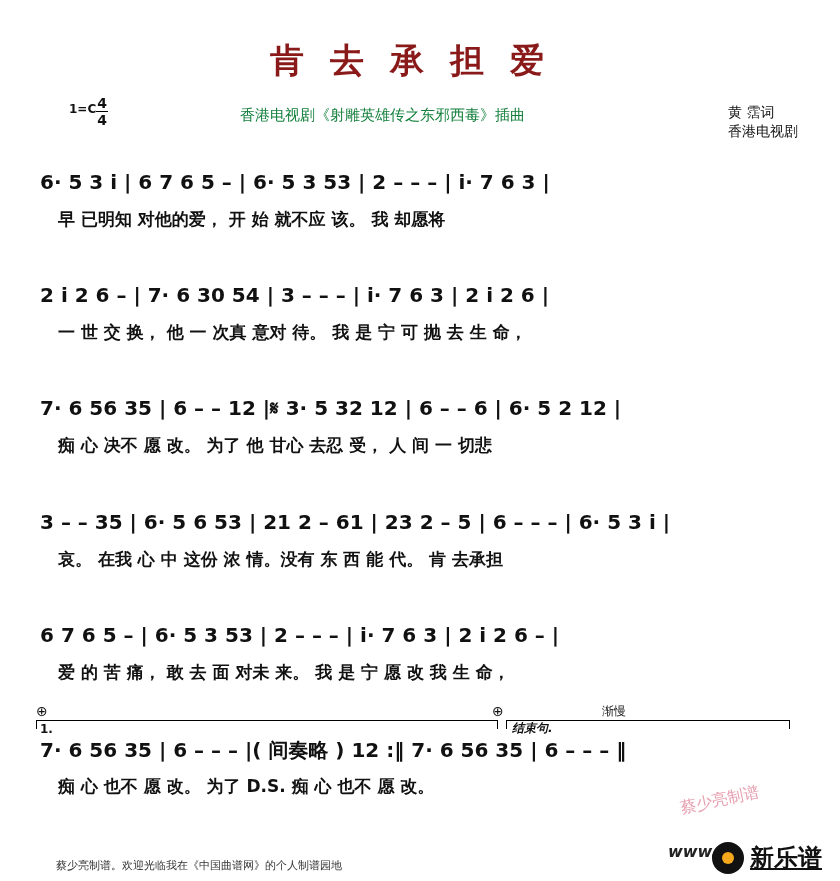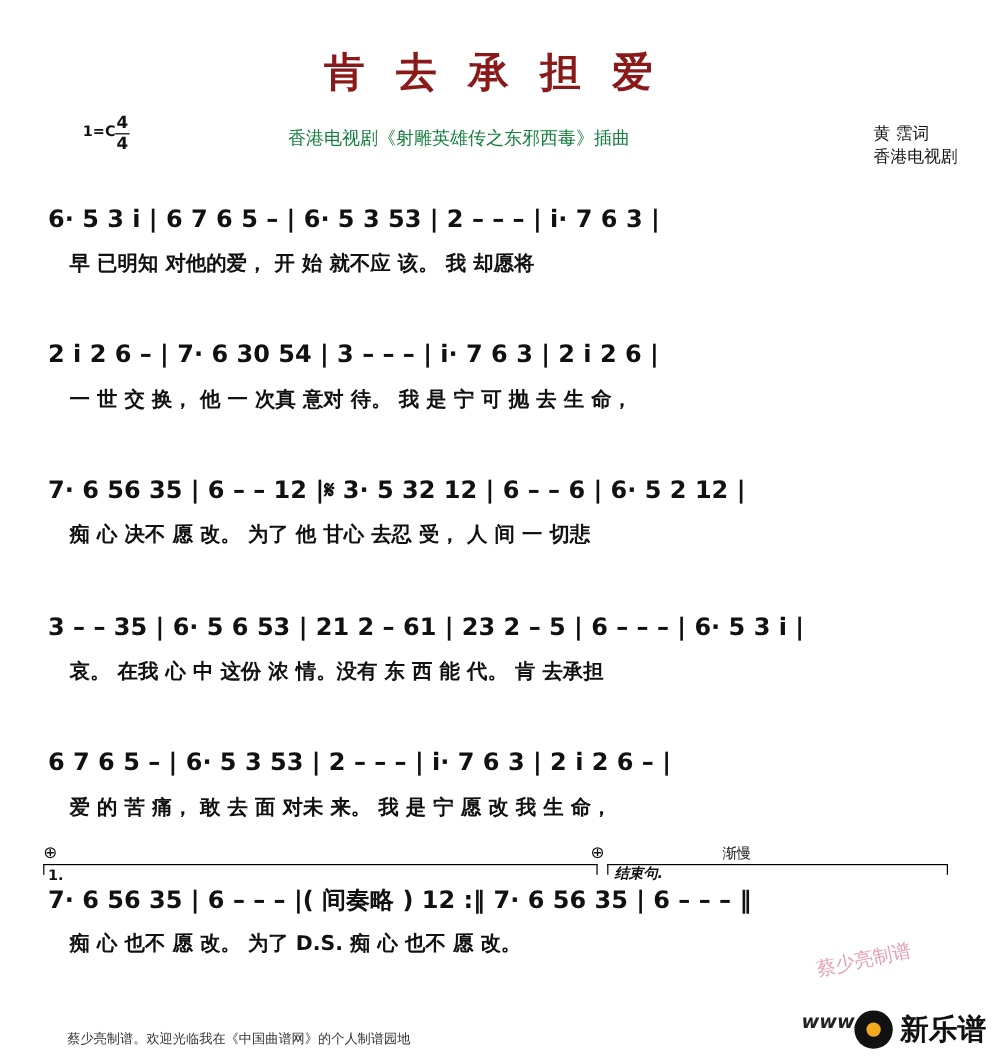--- a/index.html
+++ b/index.html
@@ -11,21 +11,21 @@
   .tsig .line{border-top:1px solid #000;width:12px;margin:1px auto;}
   .credits{position:absolute;left:728px;top:103px;font-size:14px;font-weight:normal;line-height:19px;}
   .row{position:absolute;left:40px;width:770px;}
   .notes{position:absolute;left:0;top:0;height:28px;white-space:nowrap;font-size:20px;font-weight:bold;font-family:"DejaVu Sans",sans-serif;}
   .lyrics{position:absolute;left:0;top:38px;white-space:nowrap;font-size:17px;font-weight:bold;font-family:"DejaVu Sans",sans-serif;margin-left:18px;}
   .footer{position:absolute;left:56px;top:810px;font-size:11px;color:#333;margin-top:48px;}
   .watermark{position:absolute;left:680px;top:790px;font-size:16px;color:#e7a0b0;transform:rotate(-12deg);}
   .logo{position:absolute;left:668px;top:842px;font-size:16px;font-weight:bold;font-style:italic;color:#222;}
   .logo-disc{position:absolute;left:712px;top:842px;width:32px;height:32px;border-radius:50%;background:#111;}
   .logo-disc::after{content:"";position:absolute;left:10px;top:10px;width:12px;height:12px;border-radius:50%;background:#f4a91d;}
-  .logo-text{position:absolute;left:750px;top:842px;font-size:24px;font-weight:bold;color:#111;}
+  .logo-text{position:absolute;left:750px;top:842px;font-size:24px;font-weight:bold;color:#111;text-decoration:underline;}
   .marker{position:absolute;font-size:14px;}
   .bracket{position:absolute;border-top:1px solid #000;border-left:1px solid #000;border-right:1px solid #000;height:8px;}
   .small{position:absolute;font-size:12px;font-weight:bold;}
 </style>
 </head>
 <body>
 
 <div class="title">肯去承担爱</div>
 <div class="subtitle">香港电视剧《射雕英雄传之东邪西毒》插曲</div>
 <div class="key">1=C</div>

